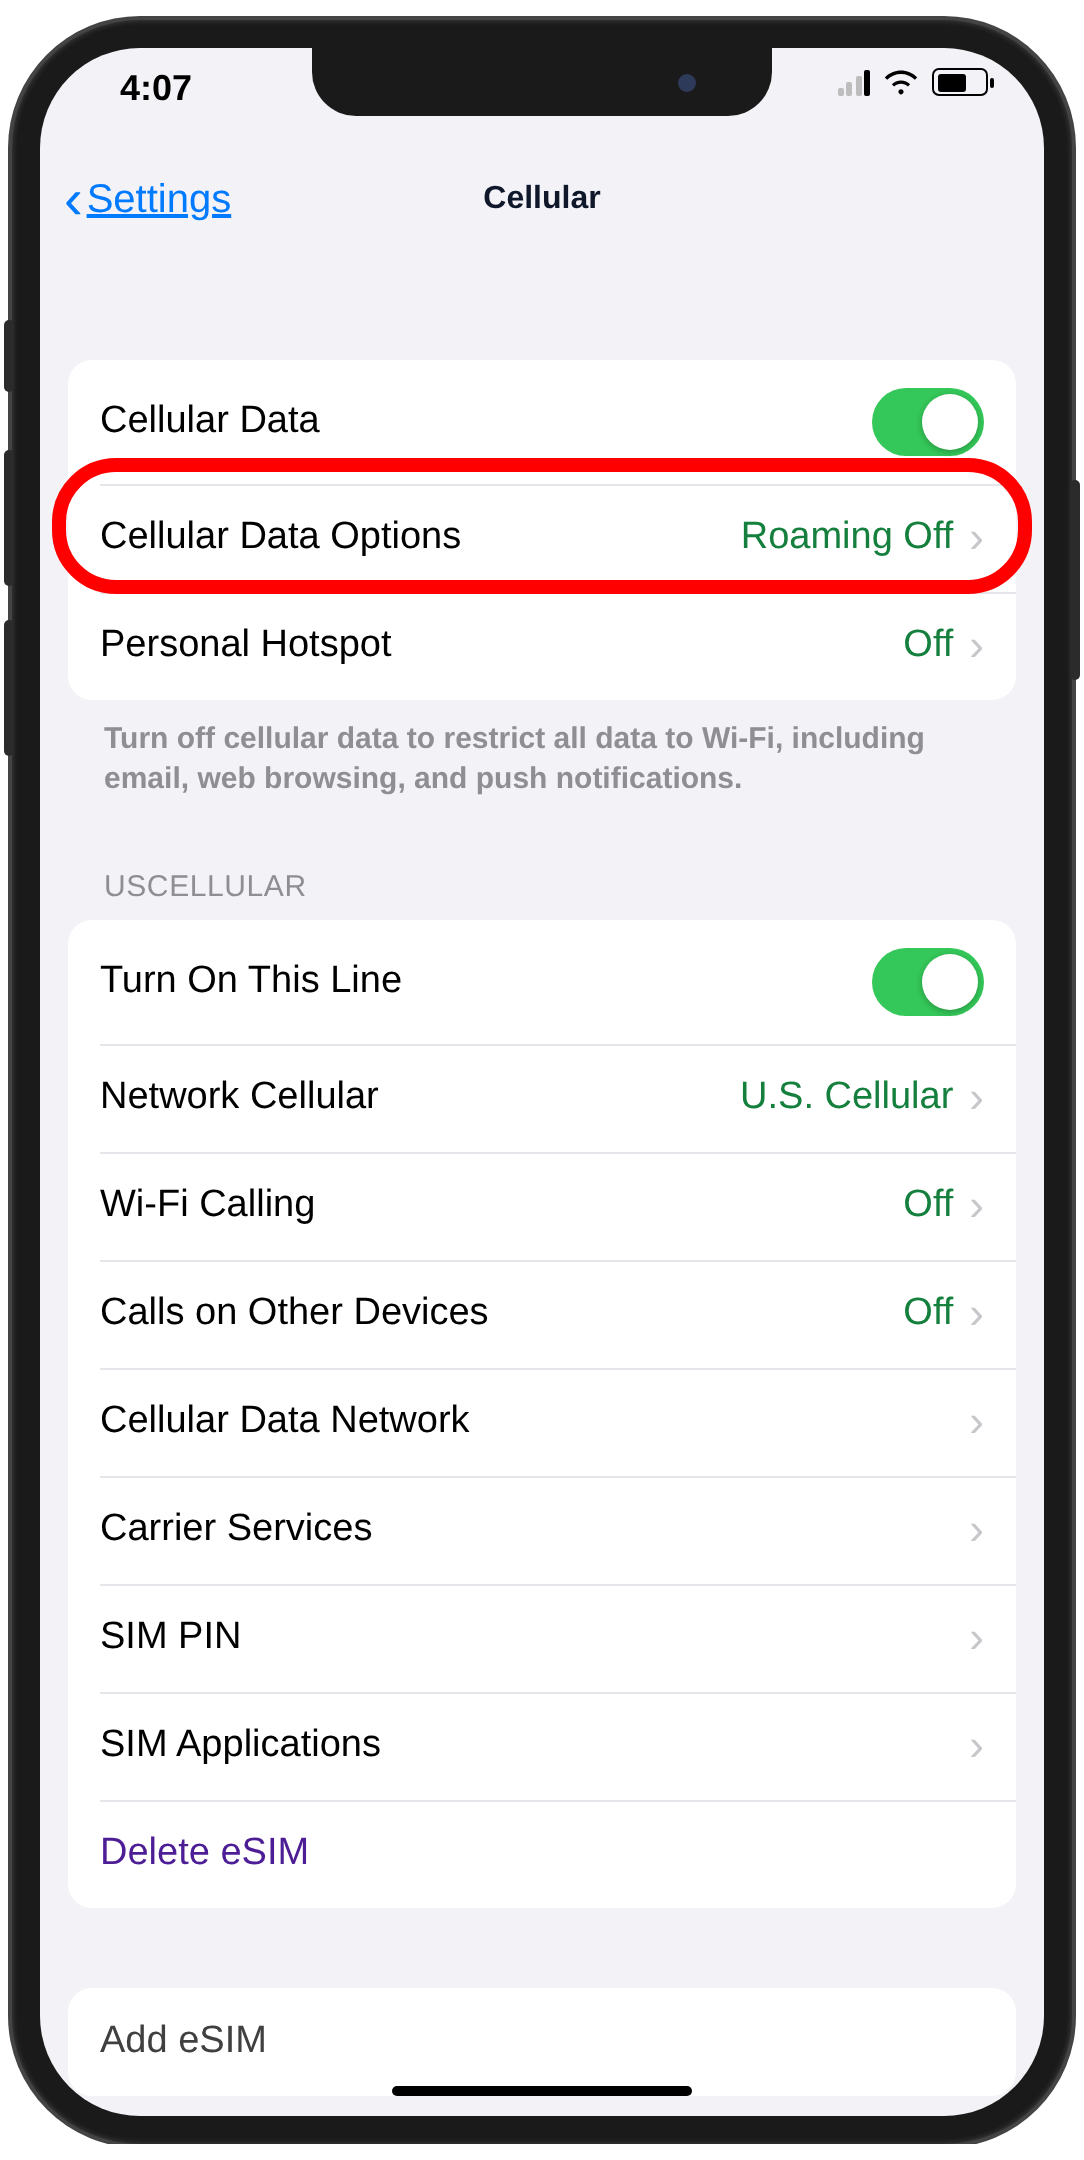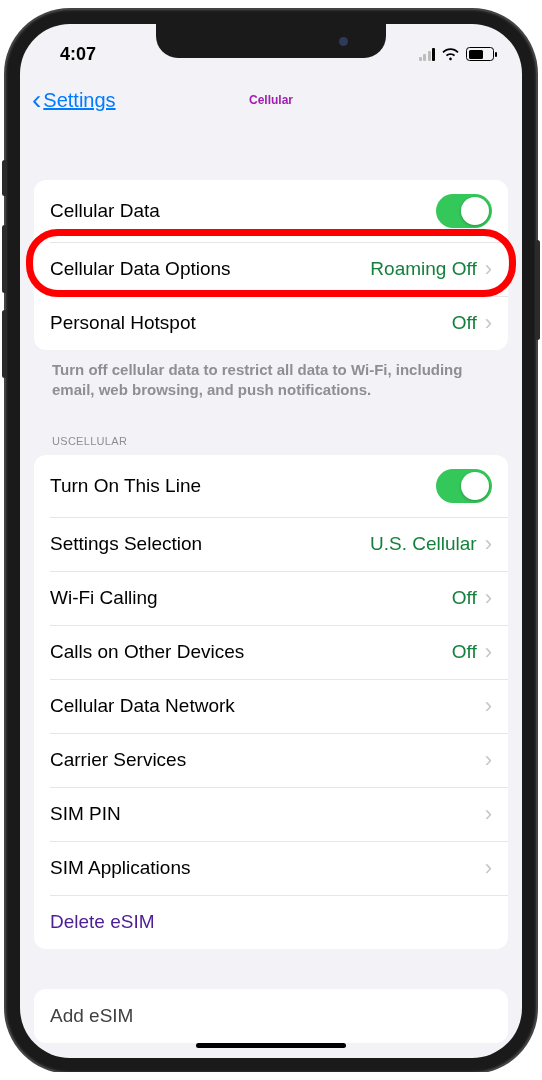--- a/index.html
+++ b/index.html
@@ -53,21 +53,21 @@
       align-items: center;
       padding-right: 38px;
     }
     .notch .dot {
       width: 9px; height: 9px; border-radius: 50%; background:#2e3a5a;
     }
     .status-bar {
       height: 50px;
       display: flex;
       justify-content: space-between;
-      align-items: center;
+      align-items: flex-start;
       padding: 10px 28px 0 40px;
       font-size: 18px;
       font-weight: 600;
       color: #000;
     }
     .status-right { display: flex; align-items: center; gap: 6px; }
     .signal-bars { display: flex; align-items: flex-end; gap: 1.5px; height: 13px;}
     .signal-bars span { width: 3px; background: #000; border-radius: 1px;}
     .signal-bars span:nth-child(1){height:4px;background:#bdbdbd;}
     .signal-bars span:nth-child(2){height:7px;background:#bdbdbd;}
@@ -90,23 +90,23 @@
       gap: 2px;
       color: #007aff;
       font-size: 20px;
     }
     .back-chevron { font-size: 28px; font-weight: 300; line-height: 1; }
     .back-text { text-decoration: underline; }
     .nav-title {
       position: absolute;
       left: 50%;
       transform: translateX(-50%);
-      font-size: 12px;
+      font-size: 16px;
       font-weight: 600;
-      color: #a21caf;
+      color: #0f172a;
     }
     .content { padding: 0 14px; }
     .spacer-top { height: 54px; }
     .group {
       background: #fff;
       border-radius: 12px;
       overflow: visible;
       position: relative;
     }
     .row {
@@ -150,21 +150,21 @@
     }
     .footer-text {
       color: #8e8e93;
       font-size: 15px;
       line-height: 1.35;
       padding: 10px 18px 4px;
       font-weight: bold;
     }
     .header-text {
       color: #8e8e93;
-      font-size: 11px;
+      font-size: 15px;
       padding: 30px 18px 8px;
       letter-spacing: 0.3px;
     }
     .delete-text { color: #4c1d95; }
     .link-text { color: #404040; }
     .home-indicator {
       position: absolute;
       bottom: 10px;
       left: 50%;
       transform: translateX(-50%);
@@ -245,21 +245,21 @@
       <div class="header-text">USCELLULAR</div>
 
       <div class="group">
         <div class="row">
           <span class="label">Turn On This Line</span>
           <div class="toggle">
               <div class="knob"></div>
             </div>
         </div>
         <div class="row">
-          <span class="label">Settings Selection</span>
+          <span class="label">Network Cellular</span>
           <span class="detail">U.S. Cellular</span>
           <span class="chevron">›</span>
         </div>
         <div class="row">
           <span class="label">Wi-Fi Calling</span>
           <span class="detail">Off</span>
           <span class="chevron">›</span>
         </div>
         <div class="row">
           <span class="label">Calls on Other Devices</span>

